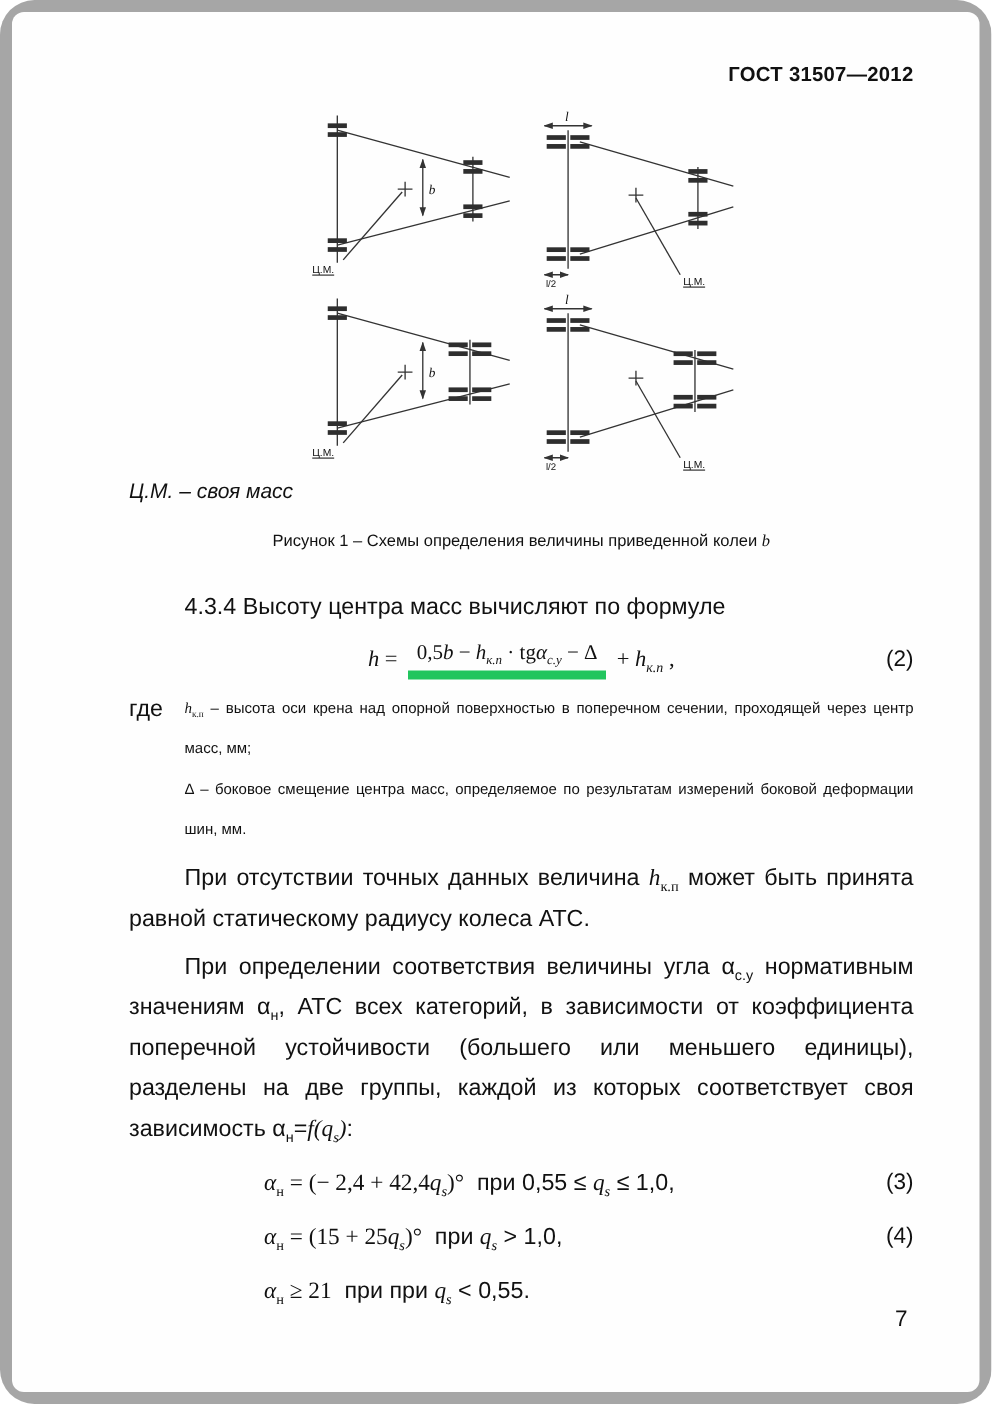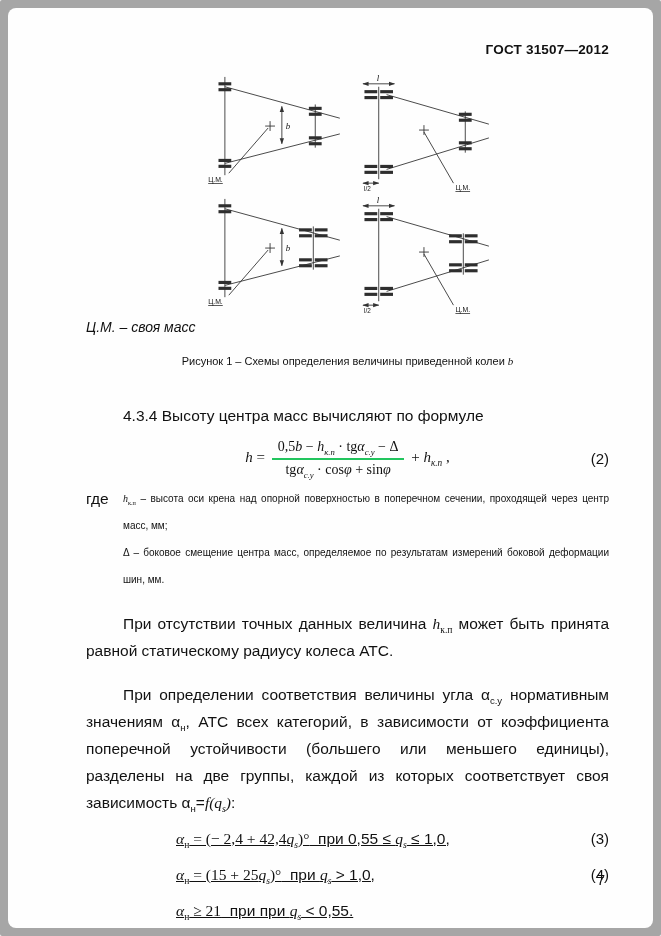--- a/index.html
+++ b/index.html
@@ -1,18 +1,18 @@
 <!DOCTYPE html>
 <html><head>
 <meta charset="utf-8">
 <style>
   html,body { margin:0; padding:0; background:#ffffff; }
   .canvas {
     width:661px; height:936px; box-sizing:border-box;
-    background:#a6a6a6; border-radius:2px; padding:8px;
+    background:#a6a6a6; border-radius:23px; padding:8px;
   }
   .page {
     width:100%; height:100%; box-sizing:border-box;
     background:#fefefe; border-radius:8px; position:relative; overflow:hidden;
     padding:34px 44px 0 78px;
     font-family:"Liberation Sans", sans-serif; color:#111;
   }
   .doc-header { text-align:right; font-weight:bold; font-size:13.5px; letter-spacing:.2px; }
 
   .diagram-grid {
@@ -24,41 +24,41 @@
   text.cm  { font-family:"Liberation Sans", sans-serif; font-size:7px; fill:#111; text-decoration:underline; }
   text.dim { font-family:"Liberation Serif", serif; font-style:italic; font-size:9px; fill:#111; }
   text.dim2{ font-family:"Liberation Sans", sans-serif; font-size:6.5px; fill:#111; }
 
   .legend { font-style:italic; font-size:14px; margin-top:4px; }
   .caption { text-align:center; font-size:11px; margin-top:20px; }
 
   .para { font-size:15.5px; line-height:27px; margin:0; }
   .indent { text-indent:37px; }
   .just { text-align:justify; }
-  .mt-lg { margin-top:35px; }
-  .mt-sm { margin-top:17px; }
+  .mt-lg { margin-top:24px; }
+  .mt-sm { margin-top:5px; }
 
   
   .formula2-row {
     position:relative; margin:10px 0 6px; text-align:center;
     font-family:"Liberation Serif", serif; font-size:15px; line-height:1.2;
   }
   .frac { display:inline-flex; flex-direction:column; vertical-align:middle; margin:0 3px; text-align:center; }
-  .fr-num { border-bottom:2px solid #22c55e; padding:0 6px 2px; font-size:14px; }
+  .fr-num { border-bottom:6px solid #22c55e; padding:0 6px 2px; font-size:14px; }
   .fr-den { padding-top:2px; font-size:14px; }
   .fnum {
     position:absolute; right:0; top:50%; transform:translateY(-50%);
     font-family:"Liberation Sans", sans-serif; font-size:15px; color:#111;
   }
 
   .where { position:relative; padding-left:37px; margin-top:6px; }
   .where-label { position:absolute; left:0; top:0; font-size:15.5px; line-height:27px; }
   .where-item { font-size:10px; line-height:27px; margin:0; text-align:justify; }
 
-  .formula-left { position:relative; padding-left:90px; font-size:15.5px; line-height:27px; margin-top:9px;text-decoration:underline; }
+  .formula-left { position:relative; padding-left:90px; font-size:15.5px; line-height:27px; margin-top:9px; }
 
   
   .k-t { font-family:"Liberation Sans", sans-serif; font-style:normal; }
   .k-r { font-family:"Liberation Serif", serif; font-style:normal; }
   .k-i { font-family:"Liberation Serif", serif; font-style:italic; }
   sub { line-height:0; font-size:0.62em; }
 
   .pagenum { position:absolute; right:48px; bottom:40px; font-size:15px; }
 </style>
 </head>
@@ -171,21 +171,20 @@
 
   <div class="legend">Ц.М. – своя масс</div>
 
   <div class="caption"><span class="k-t">Рисунок 1 – Схемы определения величины приведенной колеи </span><span class="k-i">b</span></div>
 
   <p class="para indent mt-lg">4.3.4 Высоту центра масс вычисляют по формуле</p>
 
   <div class="formula2-row">
     <span><span class="k-i">h</span><span class="k-r"> = </span></span><span class="frac">
           <span class="fr-num"><span class="k-r">0,5</span><span class="k-i">b</span><span class="k-r"> − </span><span class="k-i">h</span><sub class="k-i">к.п</sub><span class="k-r"> · tg</span><span class="k-i">α</span><sub class="k-i">с.у</sub><span class="k-r"> − Δ</span></span>
-          <span class="fr-den"><span class="k-r">tg</span><span class="k-i">α</span><sub class="k-i">с.у</sub><span class="k-r"> · cos</span><span class="k-i">φ</span><span class="k-r"> + sin</span><span class="k-i">φ</span></span>
         </span><span><span class="k-r"> + </span><span class="k-i">h</span><sub class="k-i">к.п</sub><span class="k-r"> ,</span></span>
     <span class="fnum">(2)</span>
   </div>
 
   <div class="where">
     <span class="where-label">где</span>
     <p class="where-item"><span class="k-i">h</span><sub class="k-r">к.п</sub><span class="k-t"> – высота оси крена над опорной поверхностью в поперечном сечении, проходящей через центр масс, мм;</span></p>
     <p class="where-item"><span class="k-t">Δ – боковое смещение центра масс, определяемое по результатам измерений боковой деформации шин, мм.</span></p>
   </div>
 

